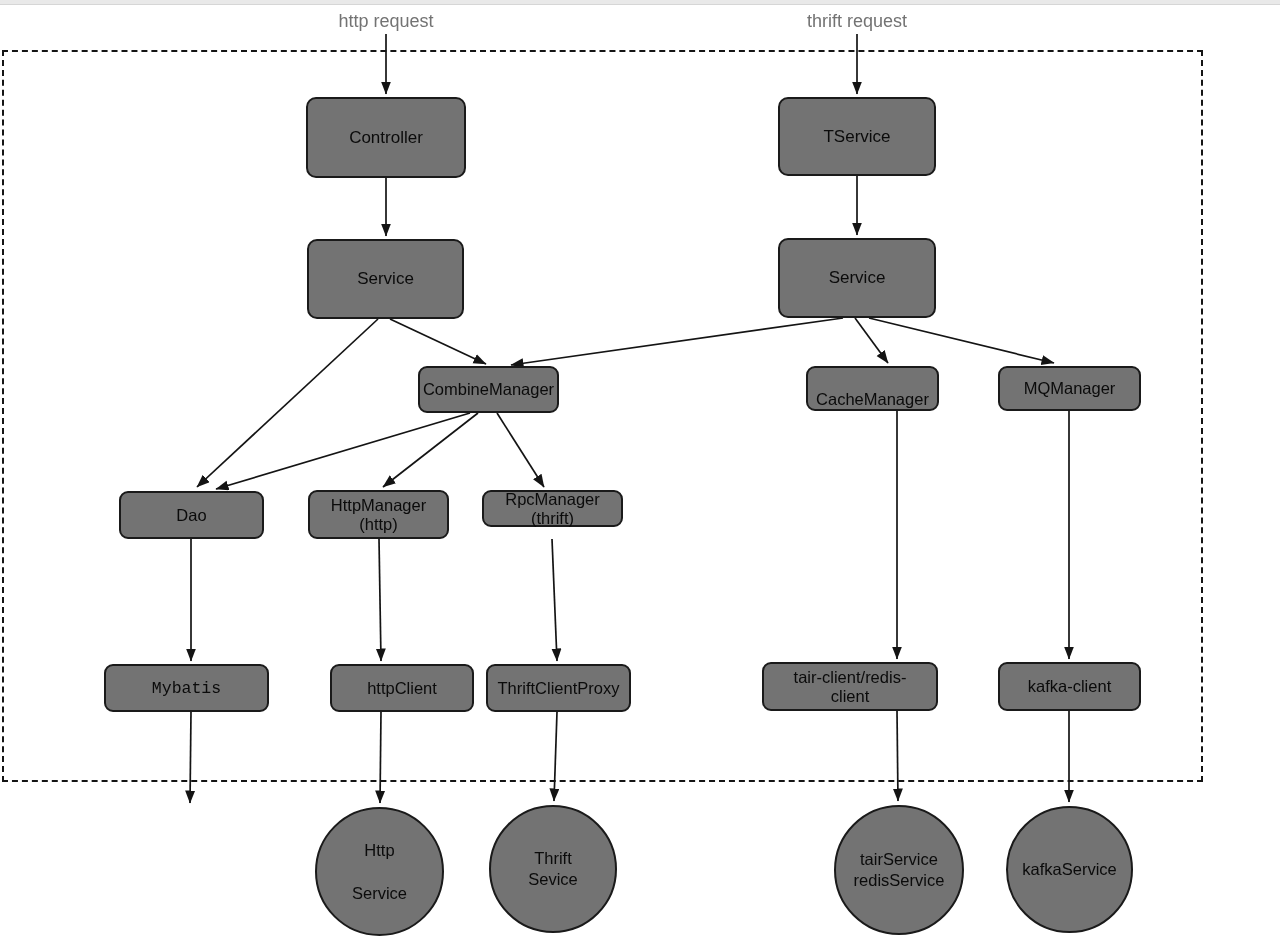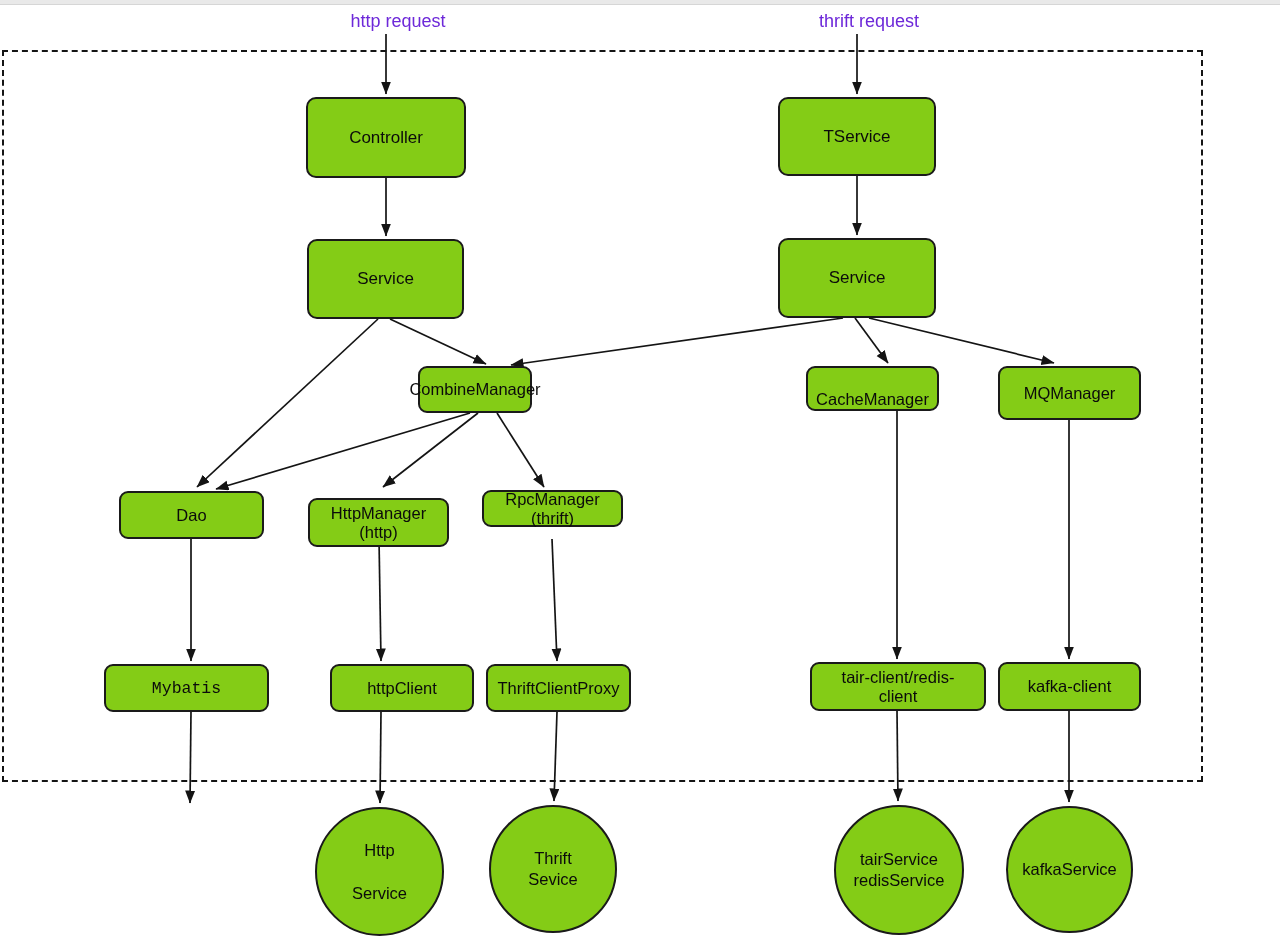--- a/index.html
+++ b/index.html
@@ -14,26 +14,26 @@
   #top-strip{
     position:absolute;left:0;top:0;width:1280px;height:4px;
     background:#e9e9e9;border-bottom:1px solid #d6d6d6;
   }
   #boundary{
     position:absolute;left:2px;top:50px;width:1197px;height:728px;
     border:2px dashed #141414;
   }
   .toplabel{
     position:absolute;
-    font-size:18px;font-weight:400;color:#6d28d9;
-    white-space:nowrap;transform:translateX(-50%);margin-left:12px;
+    font-size:18px;font-weight:400;color:#737373;
+    white-space:nowrap;transform:translateX(-50%);
   }
   .node{
     position:absolute;box-sizing:border-box;
-    background:#84cc16;border:2px solid #1a1a1a;
+    background:#737373;border:2px solid #1a1a1a;
     display:flex;flex-direction:column;align-items:center;justify-content:center;
     text-align:center;font-size:17px;line-height:20px;color:#0b0b0b;
   }
   .box{border-radius:10px;}
   .smallbox{border-radius:9px;font-size:16.5px;line-height:19px;}
   .circle{border-radius:50%;font-size:16.5px;line-height:21px;}
   .nowrap{white-space:nowrap;}
   #edges{position:absolute;left:0;top:0;}
   #edges line{stroke:#141414;stroke-width:1.7;}
 </style>
@@ -86,52 +86,52 @@
     <span>TService</span>
   </div>
 
   <div class="node box" style="left:307px;top:239px;width:157px;height:80px;">
     <span>Service</span>
   </div>
   <div class="node box" style="left:778px;top:238px;width:158px;height:80px;">
     <span>Service</span>
   </div>
 
-  <div class="node box smallbox nowrap" style="left:418px;top:366px;width:114px;height:47px;">
+  <div class="node box smallbox nowrap" style="left:418px;top:366px;width:141px;height:47px;">
     <span>CombineManager</span>
   </div>
   <div class="node box smallbox nowrap" style="left:806px;top:366px;width:133px;height:45px;justify-content:flex-end;">
     <span>CacheManager</span>
   </div>
-  <div class="node box smallbox nowrap" style="left:998px;top:366px;width:143px;height:54px;">
+  <div class="node box smallbox nowrap" style="left:998px;top:366px;width:143px;height:45px;">
     <span>MQManager</span>
   </div>
 
   <div class="node box smallbox" style="left:119px;top:491px;width:145px;height:48px;">
     <span>Dao</span>
   </div>
-  <div class="node box smallbox" style="left:308px;top:490px;width:141px;height:49px;margin-top:8px;">
+  <div class="node box smallbox" style="left:308px;top:490px;width:141px;height:49px;">
     <span>HttpManager</span>
     <span>(http)</span>
   </div>
   <div class="node box smallbox" style="left:482px;top:490px;width:141px;height:37px;">
     <span>RpcManager</span>
     <span>(thrift)</span>
   </div>
 
   <div class="node box smallbox" style="left:104px;top:664px;width:165px;height:48px;font-family:Liberation Mono, monospace;">
     <span>Mybatis</span>
   </div>
   <div class="node box smallbox" style="left:310px;top:664px;width:144px;height:48px;margin-left:20px;">
     <span>httpClient</span>
   </div>
   <div class="node box smallbox nowrap" style="left:486px;top:664px;width:145px;height:48px;">
     <span>ThriftClientProxy</span>
   </div>
-  <div class="node box smallbox" style="left:810px;top:662px;width:176px;height:49px;">
+  <div class="node box smallbox" style="left:762px;top:662px;width:176px;height:49px;">
     <span>tair-client/redis-</span>
     <span>client</span>
   </div>
   <div class="node box smallbox" style="left:998px;top:662px;width:143px;height:49px;">
     <span>kafka-client</span>
   </div>
 
   <div class="node circle" style="left:315px;top:807px;width:129px;height:129px;gap:22px;">
     <span>Http</span>
     <span>Service</span>

